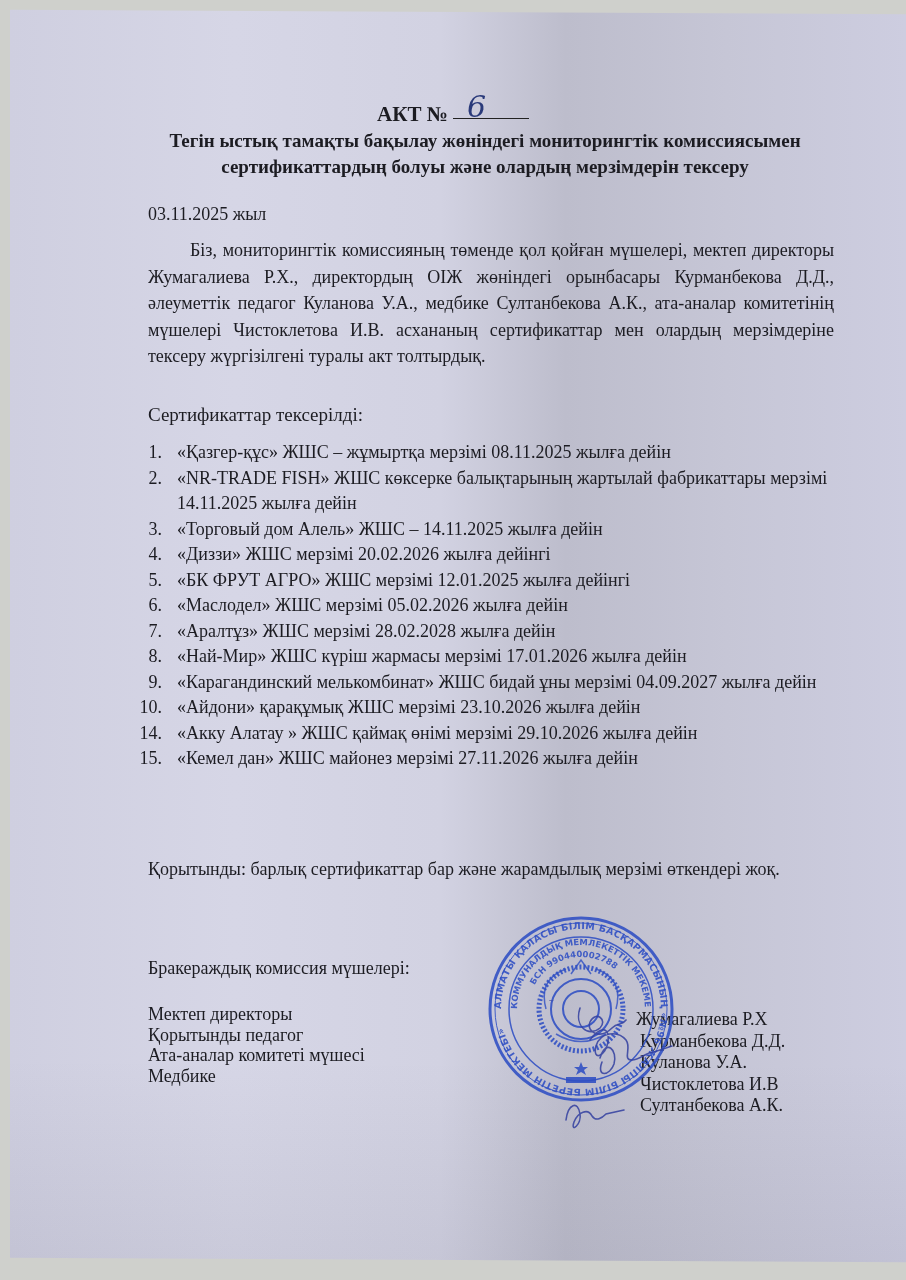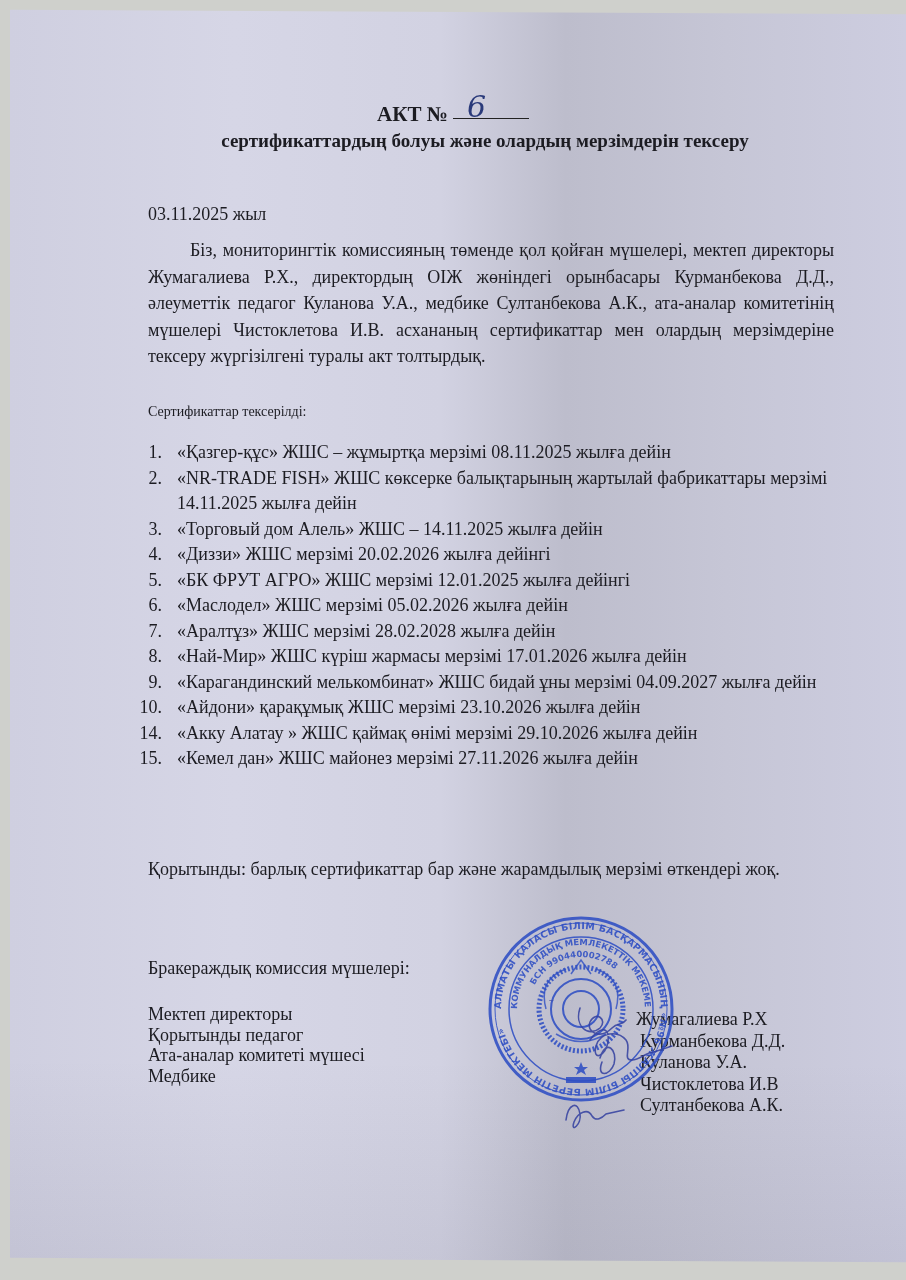--- a/index.html
+++ b/index.html
@@ -32,21 +32,21 @@
   }
   .subtitle {
     position: absolute; left: 120px; width: 730px; top: 128px; text-align: center;
     font-weight: bold; font-size: 19px; line-height: 26px;
   }
   .date { position: absolute; left: 148px; top: 204px; font-size: 18px; }
   .intro {
     position: absolute; left: 148px; width: 686px; top: 237px;
     font-size: 18px; line-height: 26.5px; text-align: justify; text-indent: 42px;
   }
-  .cert-heading { position: absolute; left: 148px; top: 404px; font-size: 14px; }
+  .cert-heading { position: absolute; left: 148px; top: 404px; font-size: 19px; }
   .cert-list {
     position: absolute; left: 148px; top: 440px; width: 690px;
     list-style: none; margin: 0; padding: 0; font-size: 18px; line-height: 25.5px;
   }
   .cert-list li { position: relative; padding-left: 29px; }
   .cert-list .num { position: absolute; left: 16px; transform: translateX(-50%); width: 30px; text-align: right; left: -16px; transform: none; }
   .conclusion {
     position: absolute; left: 148px; width: 690px; top: 856px;
     font-size: 18px; line-height: 26px;
   }
@@ -70,20 +70,21 @@
 <div class="paper"></div>
 
 <div class="content">
 
   <div class="act-title">
     <span>АКТ №</span>
     <span class="act-number">6</span>
   </div>
 
   <div class="subtitle">
+    <div>Тегін ыстық тамақты бақылау жөніндегі мониторингтік комиссиясымен</div>
     <div>сертификаттардың болуы және олардың мерзімдерін тексеру</div>
   </div>
 
   <div class="date">03.11.2025 жыл</div>
 
   <div class="intro">Біз, мониторингтік комиссияның төменде қол қойған мүшелері, мектеп директоры Жумагалиева Р.Х., директордың ОІЖ жөніндегі орынбасары Курманбекова Д.Д., әлеуметтік педагог Куланова У.А., медбике Султанбекова А.К., ата-аналар комитетінің мүшелері Чистоклетова И.В. асхананың сертификаттар мен олардың мерзімдеріне тексеру жүргізілгені туралы акт толтырдық.</div>
 
   <div class="cert-heading">Сертификаттар тексерілді:</div>
 
   <ol class="cert-list" id="cert-list">

